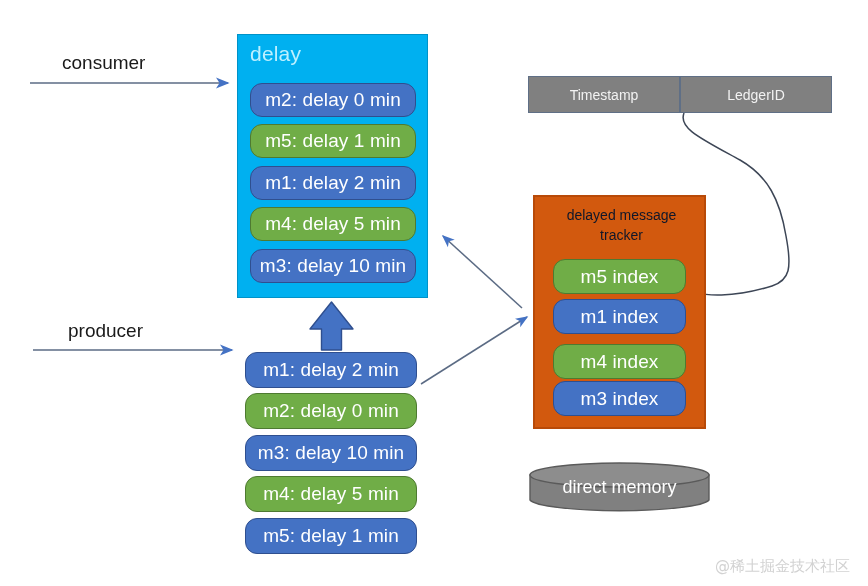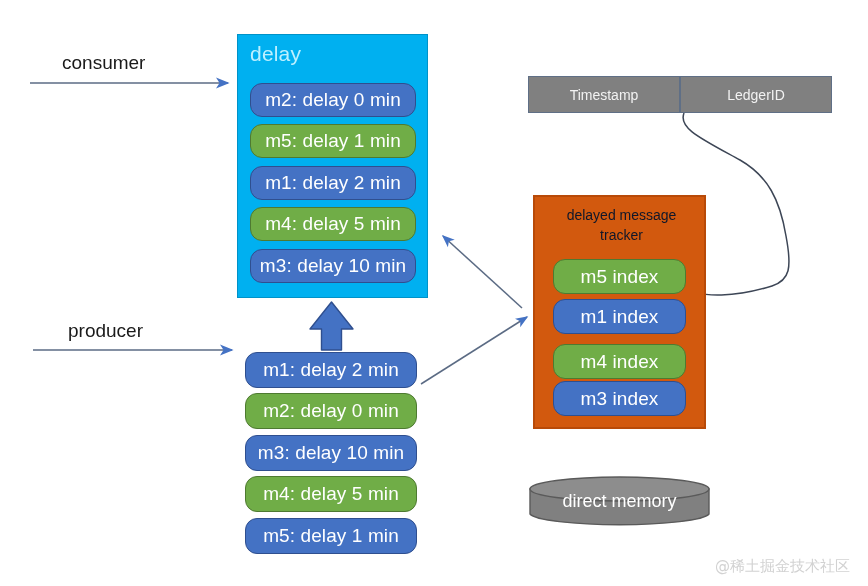--- a/index.html
+++ b/index.html
@@ -61,21 +61,21 @@
   }
   .tbl-cell{
     flex:1 1 0;box-sizing:border-box;
     background:#808080;border:1px solid #5f6f86;
     display:flex;align-items:center;justify-content:center;
     color:#f2f2f2;font-size:14px;white-space:nowrap;
   }
   .tbl-cell + .tbl-cell{border-left:1px solid #5f6f86;}
 
   
-  .cyl{left:529px;top:476px;width:181px;height:52px;}
+  .cyl{left:529px;top:462px;width:181px;height:52px;}
   .cyl svg{display:block;}
   .cyl-label{
     position:absolute;left:0;top:15px;width:181px;text-align:center;
     color:#ffffff;font-size:18px;white-space:nowrap;
   }
 
   
   .flow-label{
     position:absolute;color:#1a1a1a;font-size:19px;white-space:nowrap;
   }

